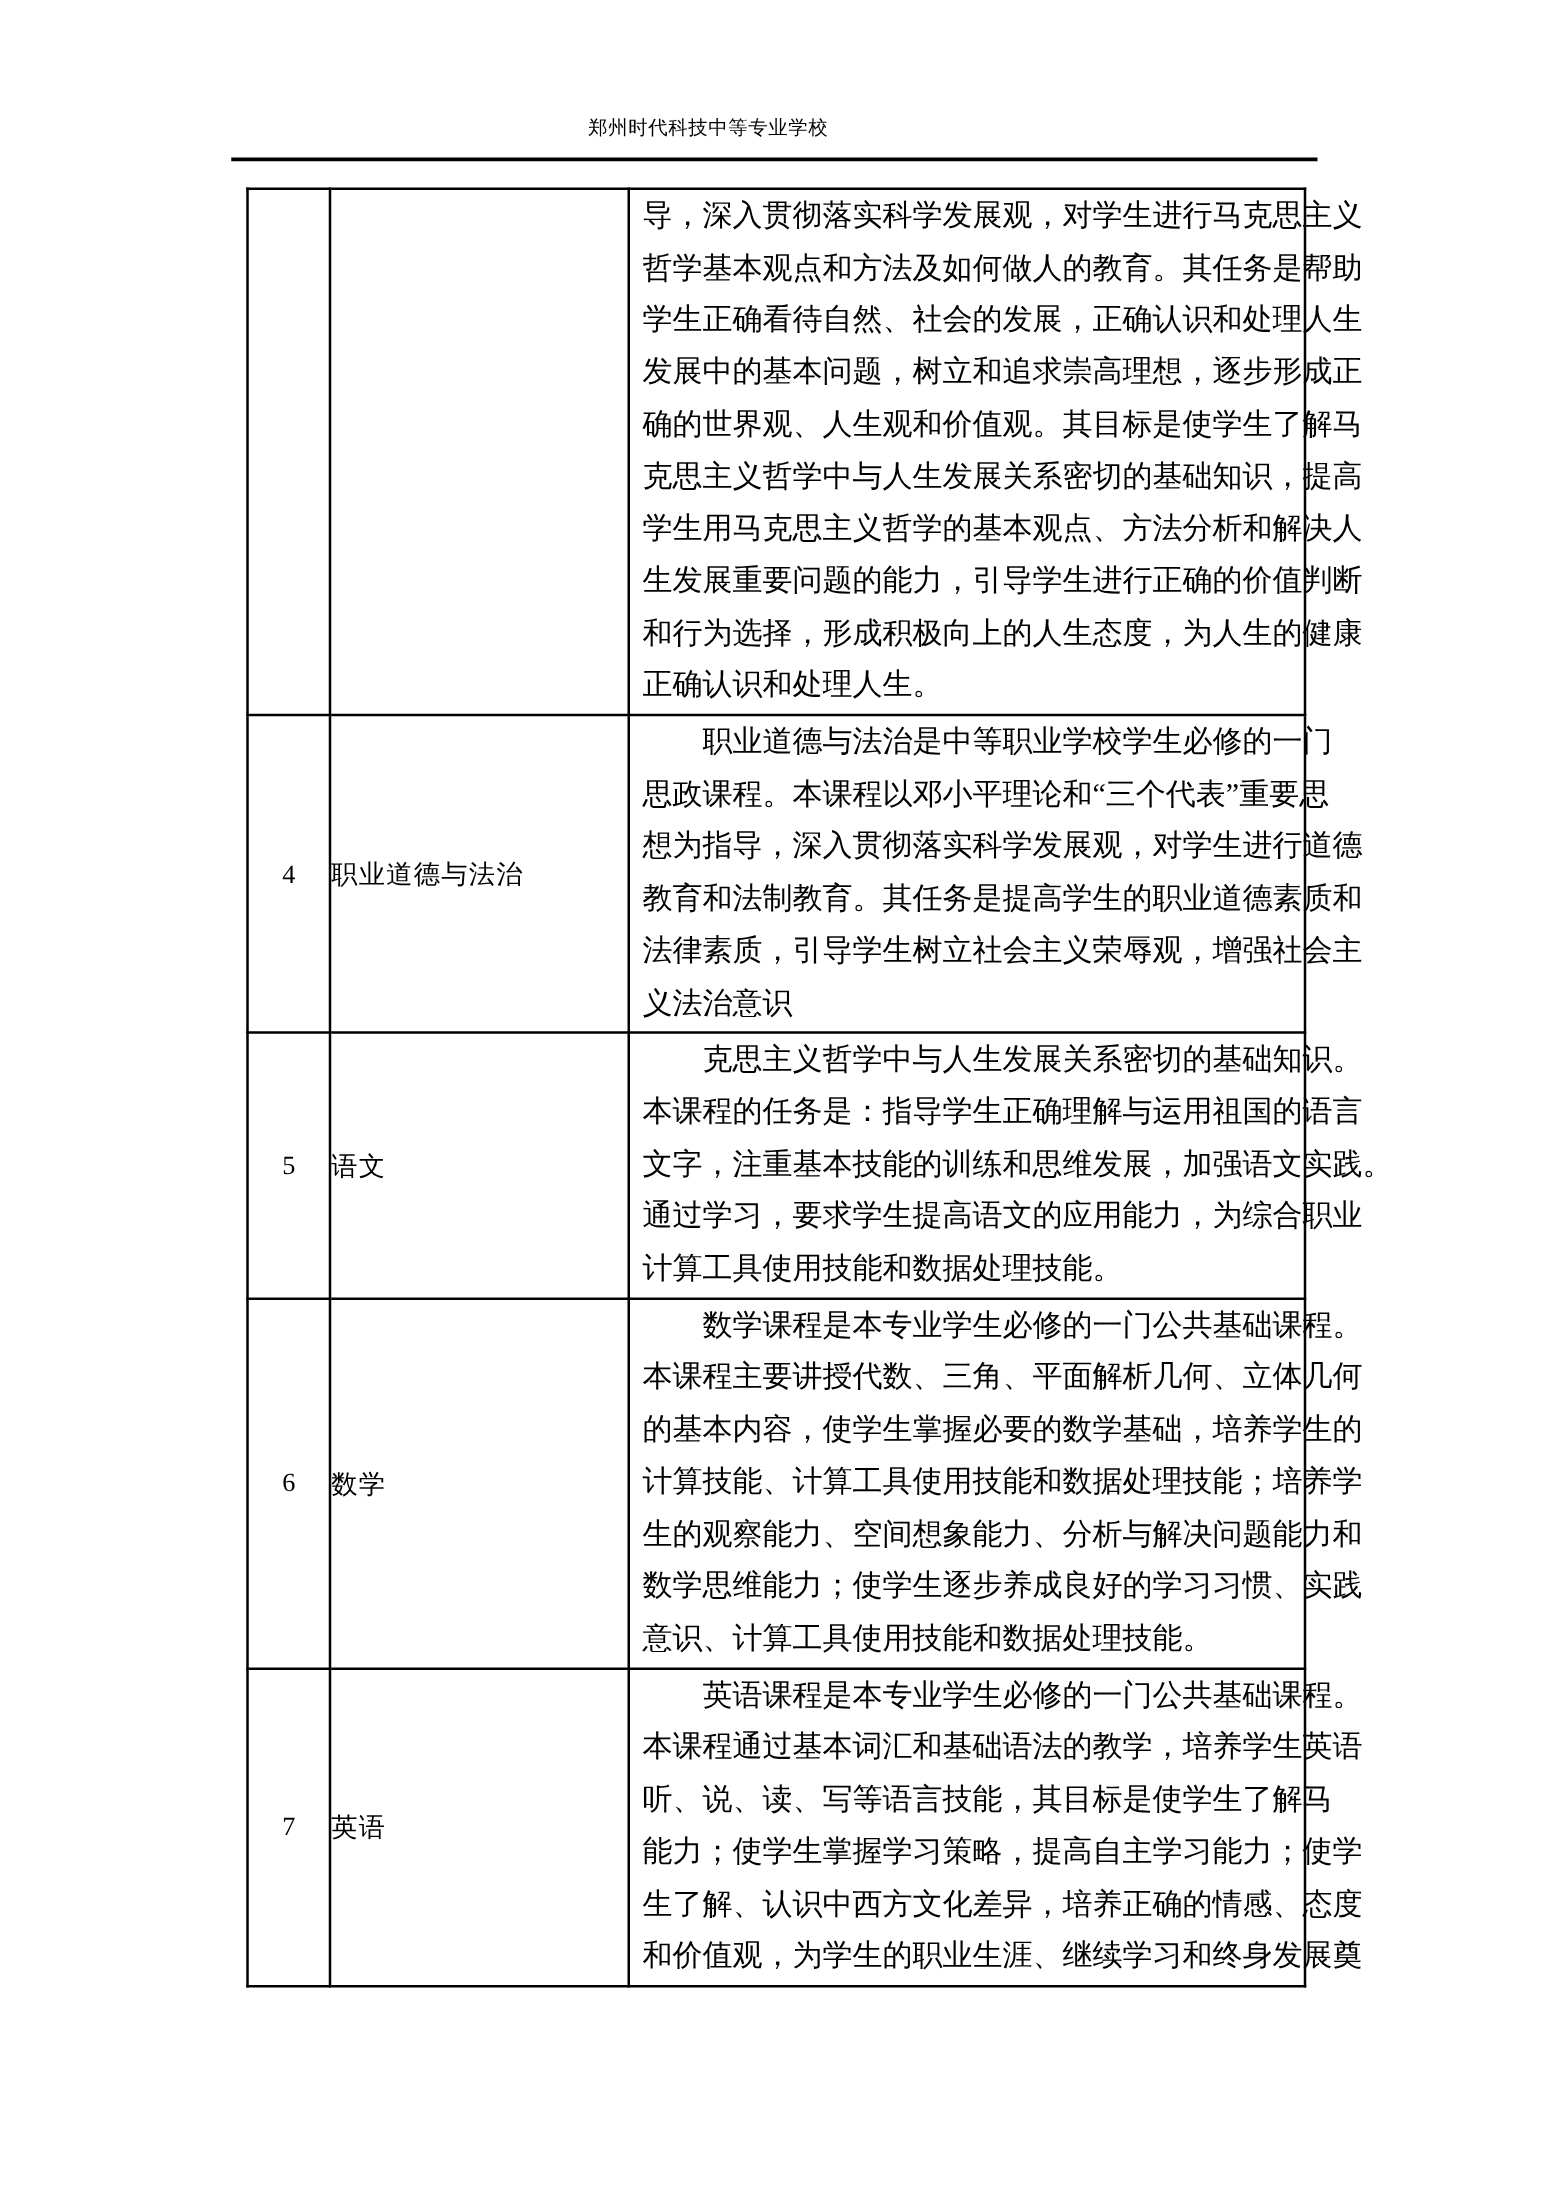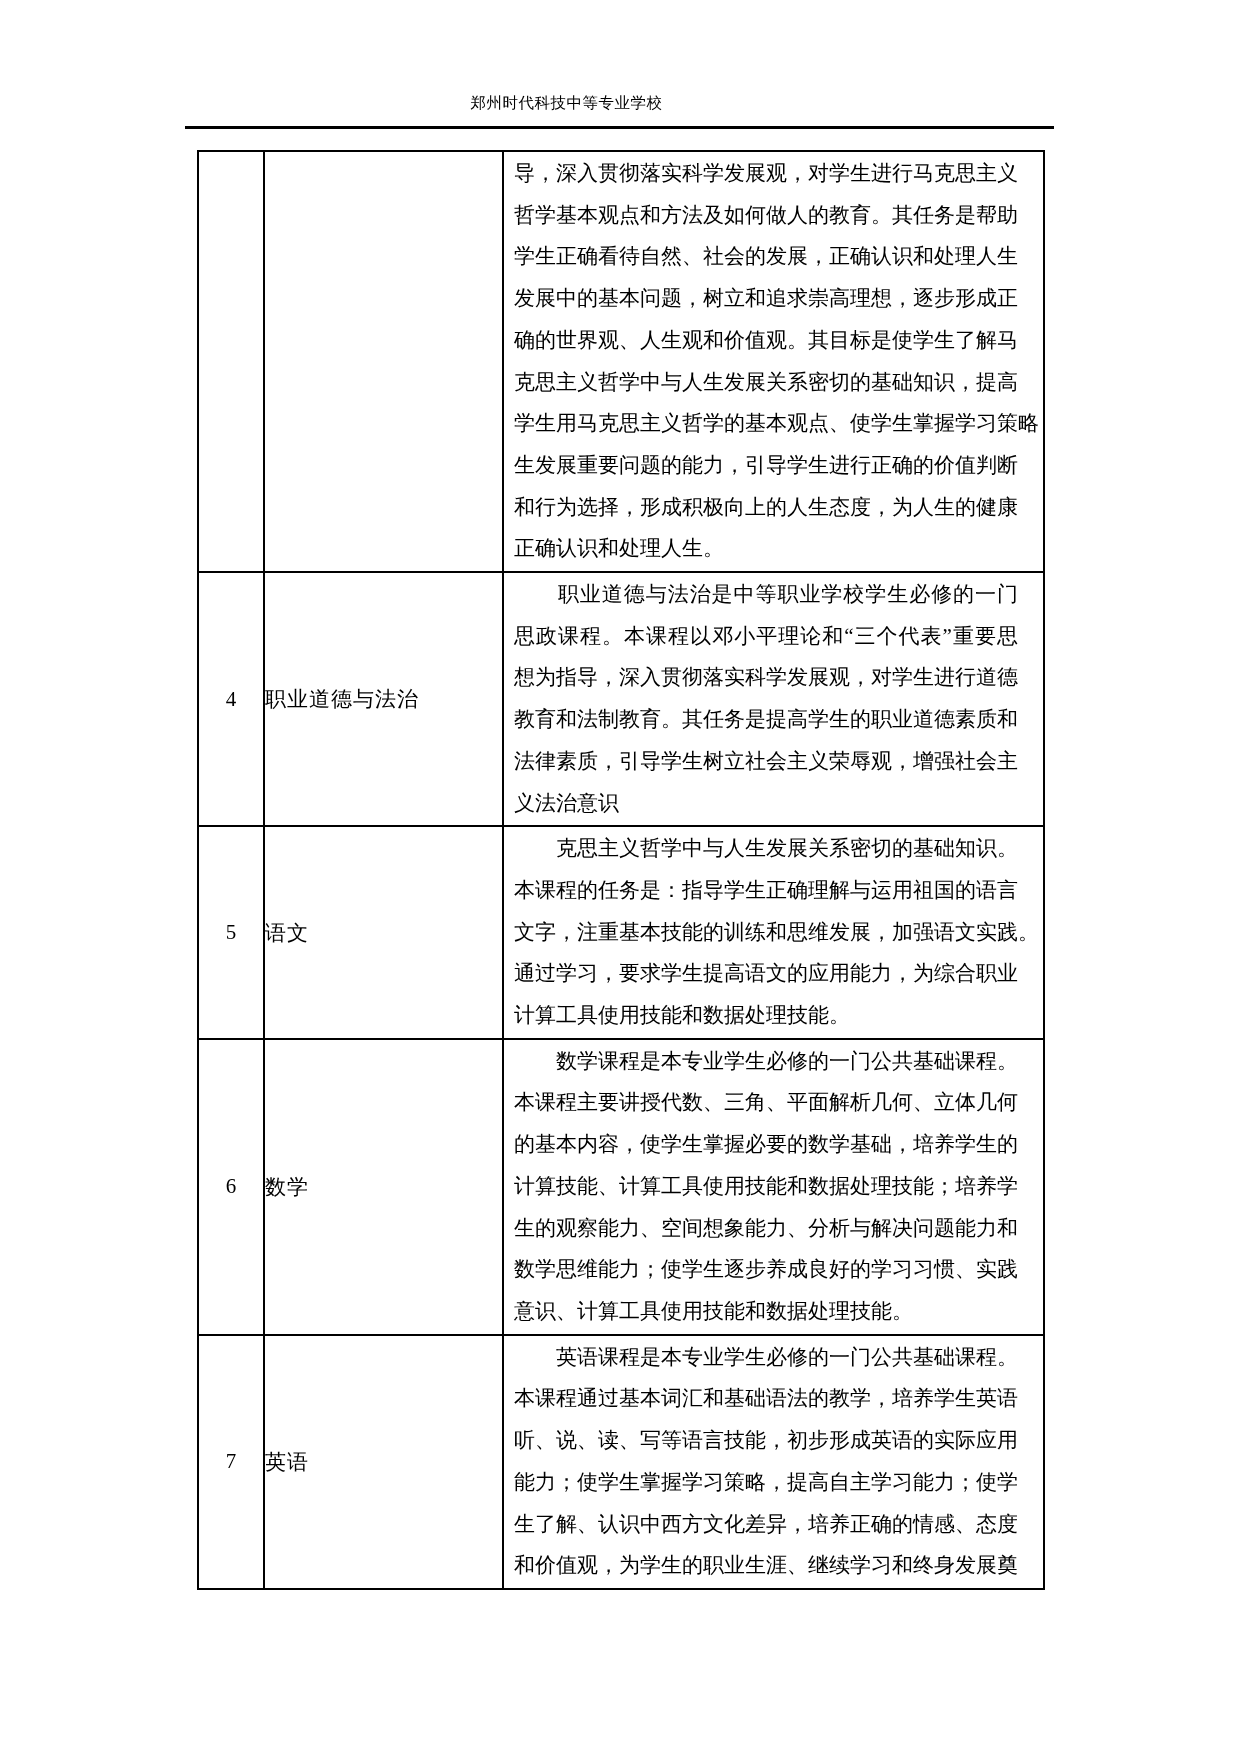--- a/index.html
+++ b/index.html
@@ -13,21 +13,21 @@
     text-align:center;font-size:15.5px;line-height:22px;letter-spacing:.5px;
   }
   .hdr-rule{
     position:absolute;top:126px;left:185px;width:869px;height:3px;background:#000;
   }
   .tbl-wrap{position:absolute;top:150px;left:197px}
   table{border-collapse:collapse;table-layout:fixed;width:846px}
   td{border:2px solid #000;padding:0;vertical-align:middle}
   .c-num{text-align:center;font-size:21px}
   .c-course{font-size:21px;letter-spacing:1px}
-  .c-desc{vertical-align:top;padding:1px 25px 1px 10px;font-size:21px}
+  .c-desc{vertical-align:top;padding:1px 25px 1px 10px;font-size:24px}
   .tl{
     line-height:41.7px;text-align:justify;text-align-last:justify;
     white-space:nowrap;
   }
   .tl.end{text-align-last:left}
 </style>
 </head>
 <body>
 
 <div class="hdr-title">郑州时代科技中等专业学校</div>
@@ -45,21 +45,21 @@
         <tr>
           <td class="c-num"></td>
           <td class="c-course"></td>
           <td class="c-desc">
             <div class="tl">导，深入贯彻落实科学发展观，对学生进行马克思主义</div>
             <div class="tl">哲学基本观点和方法及如何做人的教育。其任务是帮助</div>
             <div class="tl">学生正确看待自然、社会的发展，正确认识和处理人生</div>
             <div class="tl">发展中的基本问题，树立和追求崇高理想，逐步形成正</div>
             <div class="tl">确的世界观、人生观和价值观。其目标是使学生了解马</div>
             <div class="tl">克思主义哲学中与人生发展关系密切的基础知识，提高</div>
-            <div class="tl">学生用马克思主义哲学的基本观点、使学生掌握学习策略</div>
+            <div class="tl">学生用马克思主义哲学的基本观点、方法分析和解决人</div>
             <div class="tl">生发展重要问题的能力，引导学生进行正确的价值判断</div>
             <div class="tl">和行为选择，形成积极向上的人生态度，为人生的健康</div>
             <div class="tl end">正确认识和处理人生。</div>
           </td>
         </tr>
         <tr>
           <td class="c-num">4</td>
           <td class="c-course">职业道德与法治</td>
           <td class="c-desc">
             <div class="tl">　　职业道德与法治是中等职业学校学生必修的一门</div>
@@ -93,21 +93,21 @@
             <div class="tl">数学思维能力；使学生逐步养成良好的学习习惯、实践</div>
             <div class="tl end">意识、计算工具使用技能和数据处理技能。</div>
           </td>
         </tr>
         <tr>
           <td class="c-num">7</td>
           <td class="c-course">英语</td>
           <td class="c-desc">
             <div class="tl">　　英语课程是本专业学生必修的一门公共基础课程。</div>
             <div class="tl">本课程通过基本词汇和基础语法的教学，培养学生英语</div>
-            <div class="tl">听、说、读、写等语言技能，初步形成英语的实际应用</div>
+            <div class="tl">听、说、读、写等语言技能，其目标是使学生了解马</div>
             <div class="tl">能力；使学生掌握学习策略，提高自主学习能力；使学</div>
             <div class="tl">生了解、认识中西方文化差异，培养正确的情感、态度</div>
             <div class="tl">和价值观，为学生的职业生涯、继续学习和终身发展奠</div>
           </td>
         </tr>
       </tbody>
   </table>
 </div>
 
 </body></html>

